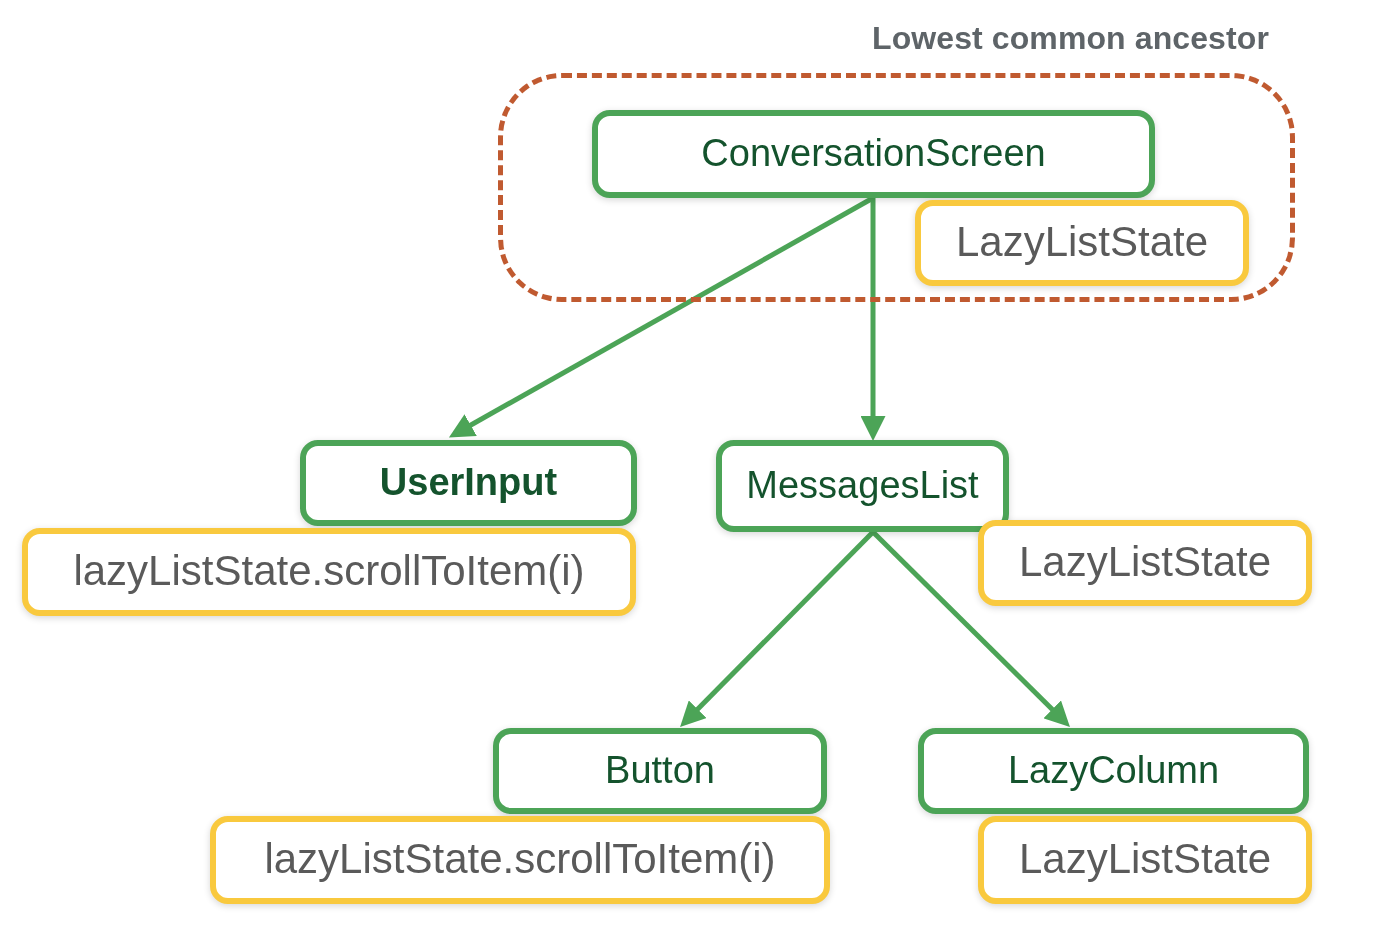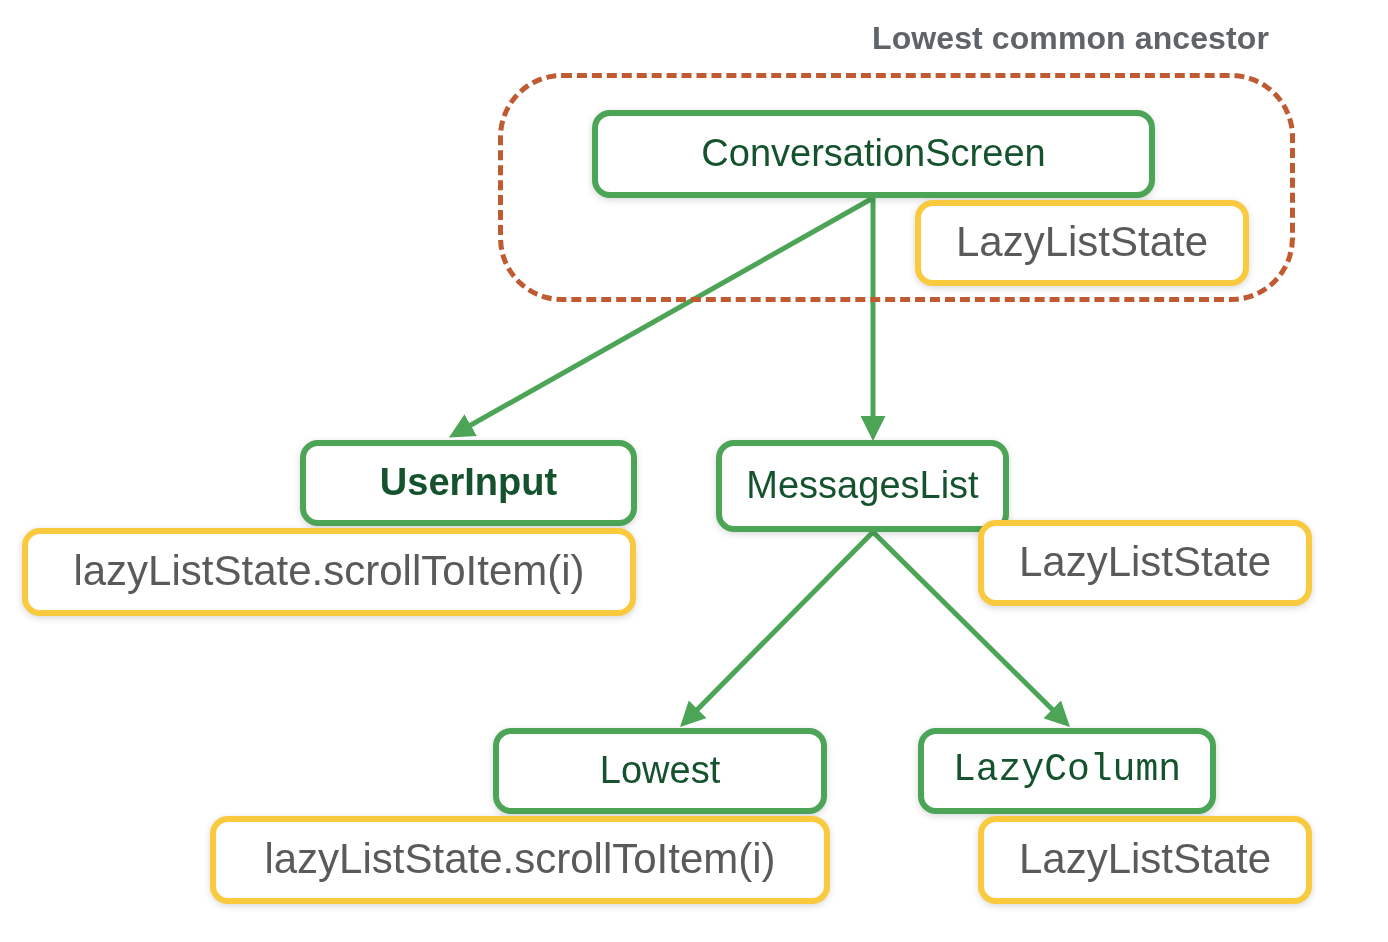--- a/index.html
+++ b/index.html
@@ -87,21 +87,21 @@
 
   #node-userinput          { left: 300px; top: 440px;  width: 337px; height: 86px; font-weight: bold; }
   #node-scrolltoitem-user  { left: 22px;  top: 528px;  width: 614px; height: 88px; }
 
   #node-messageslist       { left: 698px; top: 440px;  width: 293px; height: 92px; margin-left: 18px; }
   #node-lazyliststate-mid  { left: 978px; top: 520px;  width: 334px; height: 86px; }
 
   #node-button             { left: 493px; top: 728px;  width: 334px; height: 86px; }
   #node-scrolltoitem-btn   { left: 210px; top: 816px;  width: 620px; height: 88px; }
 
-  #node-lazycolumn         { left: 918px; top: 728px;  width: 298px; height: 86px; font-family: Liberation Mono, monospace; }
+  #node-lazycolumn         { left: 918px; top: 728px;  width: 391px; height: 86px; }
   #node-lazyliststate-bot  { left: 978px; top: 816px;  width: 334px; height: 88px; }
 </style>
 </head>
 <body>
 
 <div id="canvas">
 
   <svg id="edges" viewBox="0 0 1388 942" width="1388" height="942">
     <defs>
       <marker id="arrowhead" markerWidth="5" markerHeight="5" refX="3.6" refY="2.5" orient="auto" markerUnits="strokeWidth">
@@ -139,21 +139,21 @@
 
   <div class="node composable" id="node-messageslist">
     <span class="node-label">MessagesList</span>
   </div>
 
   <div class="node state" id="node-lazyliststate-mid">
     <span class="node-label">LazyListState</span>
   </div>
 
   <div class="node composable" id="node-button">
-    <span class="node-label">Lowest</span>
+    <span class="node-label">Button</span>
   </div>
 
   <div class="node state" id="node-scrolltoitem-btn">
     <span class="node-label">lazyListState.scrollToItem(i)</span>
   </div>
 
   <div class="node composable" id="node-lazycolumn">
     <span class="node-label">LazyColumn</span>
   </div>
 

